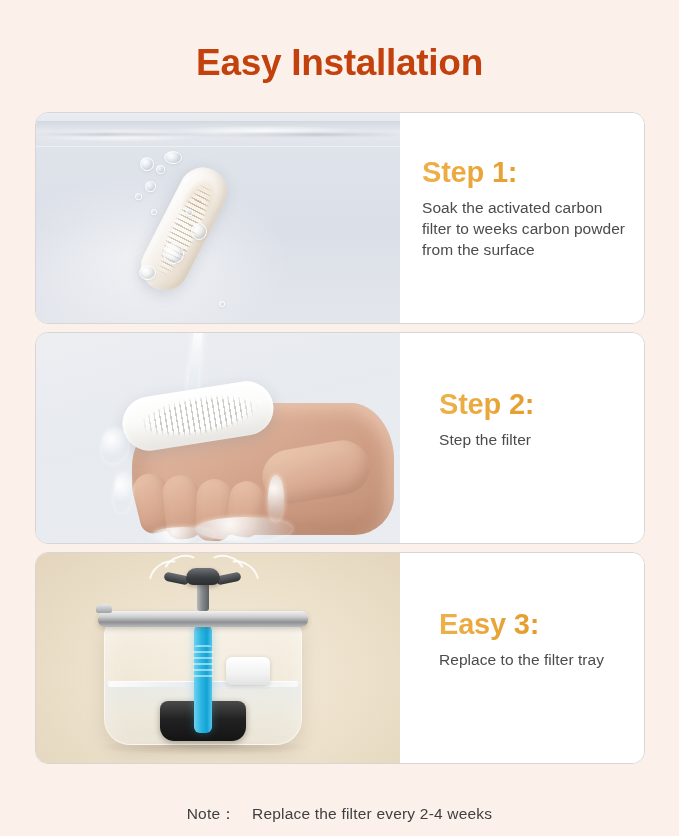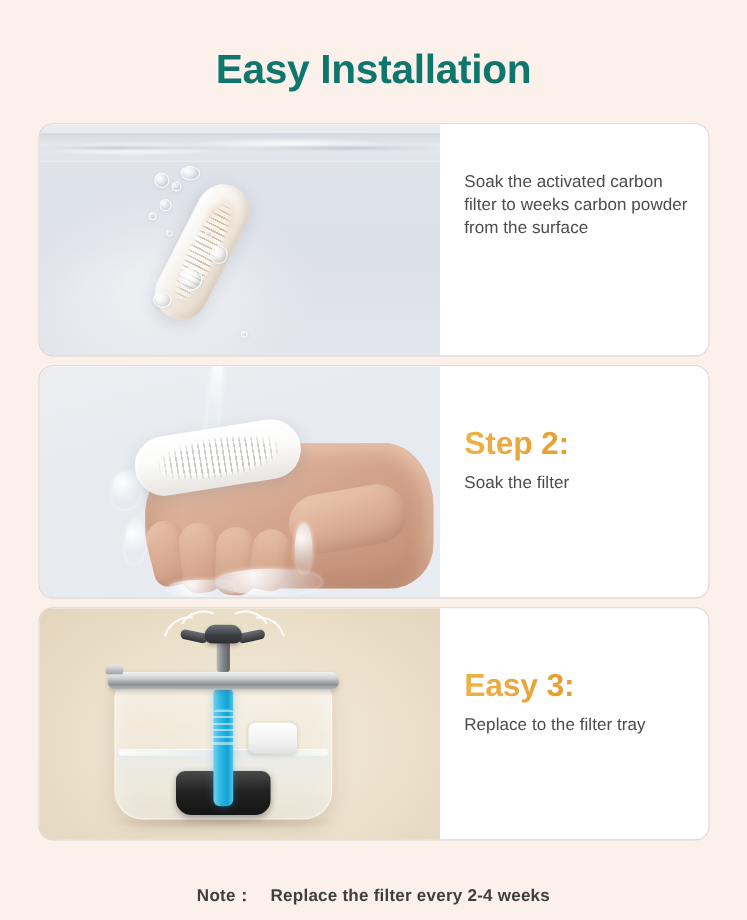--- a/index.html
+++ b/index.html
@@ -26,21 +26,21 @@
   
   .page-title {
     position: absolute;
     top: 40px;
     left: 0;
     width: 679px;
     text-align: center;
     font-size: 37px;
     font-weight: bold;
     letter-spacing: -0.3px;
-    color: #0f766e;
+    color: #c2410c;
     line-height: 46px;
   }
 
   
   .cards {
     position: absolute;
     top: 112px;
     left: 35px;
     width: 610px;
   }
@@ -337,21 +337,21 @@
     border-radius: 50%;
     background: radial-gradient(ellipse at 50% 50%, rgba(130,112,86,.30), rgba(130,112,86,0) 72%);
   }
 
   
   .card-text {
     flex: 1;
     background: #ffffff;
     padding: 42px 18px 0 22px;
   }
-  .card-text.center { padding-top: 54px; }
+  .card-text.center { padding-top: 54px; margin-left: 17px; }
 
   .step-label {
     font-size: 29px;
     font-weight: bold;
     line-height: 34px;
     color: #e8a035;
     background: linear-gradient(95deg, #eeb14a 0%, #e59a2b 55%, #dd8f22 100%);
     -webkit-background-clip: text;
     background-clip: text;
     -webkit-text-fill-color: transparent;
@@ -368,21 +368,20 @@
   
   .note {
     position: absolute;
     left: 0;
     top: 804px;
     width: 679px;
     text-align: center;
     font-size: 15.5px;
     color: #3f3f3f;
     letter-spacing: 0.2px;
-    font-weight: bold;
   }
   .note-gap { display: inline-block; width: 7px; }
 </style>
 </head>
 <body>
 
 <div class="page">
 
   <div class="page-title">Easy Installation</div>
 
@@ -402,20 +401,21 @@
         <div class="bubble b4"></div>
         <div class="bubble b5"></div>
         <div class="bubble b6"></div>
         <div class="bubble b7"></div>
         <div class="bubble b8"></div>
         <div class="bubble b9"></div>
         <div class="bubble b10"></div>
         <div class="bubble b11"></div>
       </div>
       <div class="card-text">
+        <div class="step-label">Step 1:</div>
         <div class="step-desc">Soak the activated carbon filter to weeks carbon powder from the surface</div>
       </div>
     </div>
 
     <div class="step-card">
       <div class="card-figure fig-rinse">
         <div class="water-stream"></div>
         <div class="hand"></div>
         <div class="finger f1"></div>
         <div class="finger f2"></div>
@@ -426,21 +426,21 @@
           <div class="filter-held-coils"></div>
         </div>
         <div class="splash s1"></div>
         <div class="splash s2"></div>
         <div class="splash s3"></div>
         <div class="splash s4"></div>
         <div class="splash s5"></div>
       </div>
       <div class="card-text center">
         <div class="step-label">Step 2:</div>
-        <div class="step-desc">Soak the filter</div>
+        <div class="step-desc">Step the filter</div>
       </div>
     </div>
 
     <div class="step-card">
       <div class="card-figure fig-fountain">
         <div class="fountain-shadow"></div>
         <div class="fountain-body"></div>
         <div class="fountain-water"></div>
         <div class="tray-shelf"></div>
         <div class="tray-white"></div>

